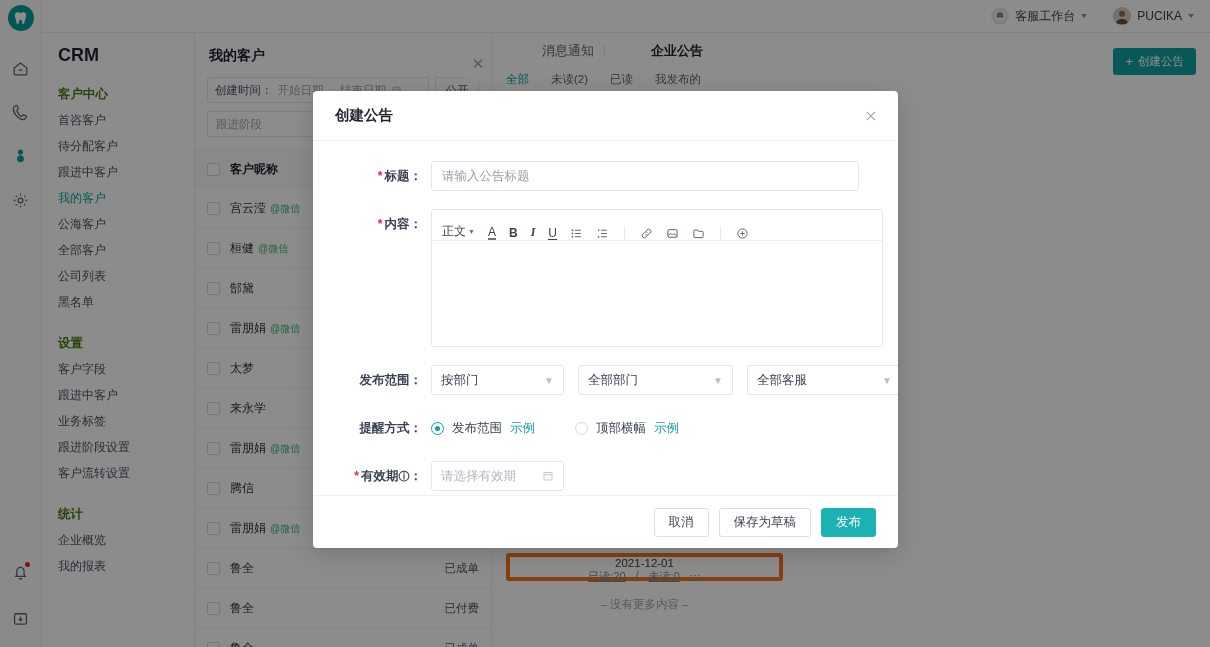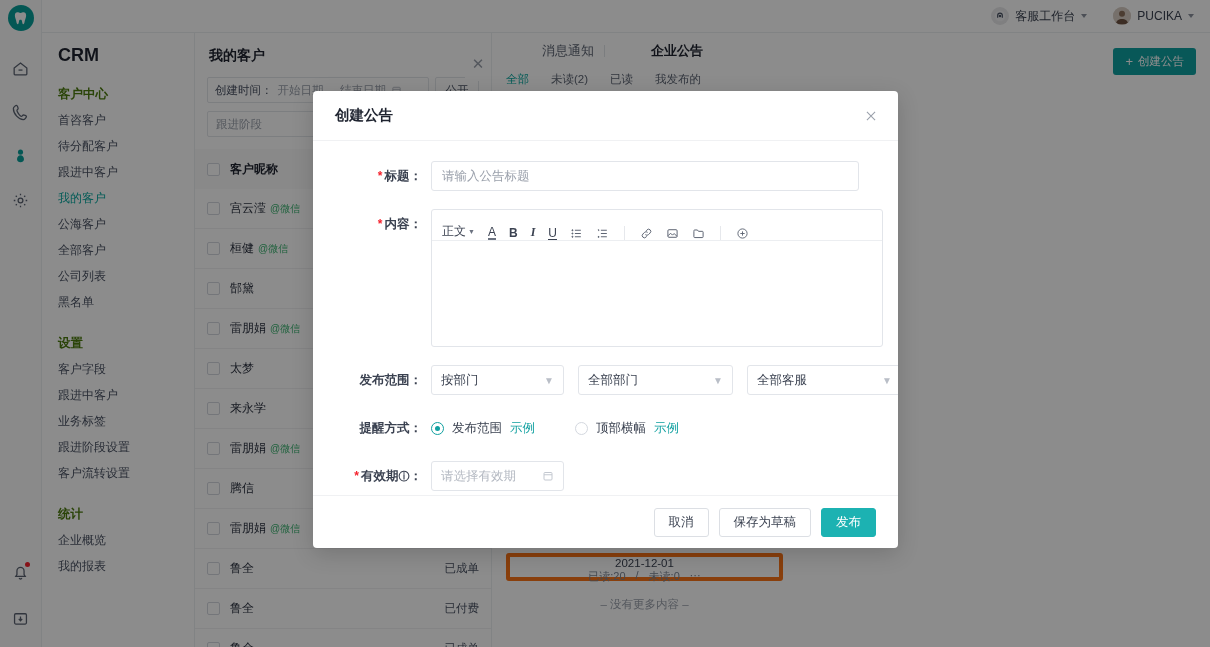--- a/index.html
+++ b/index.html
@@ -110,21 +110,21 @@
   }
   .ann-list-col {
     position: absolute; left: 14px; top: 105px; width: 277px; bottom: 0;
   }
   .ann-card {
     border: 4px solid #f97316; border-radius: 3px; height: 28px;
     display: flex; align-items: center; justify-content: space-between;
     padding: 0 10px; font-size: 11.5px; color: #3b4251;
     position: absolute; top: 448px; left: 0; right: 0; flex-direction: column;
   }
-  .ann-card-meta { color: #7c8492; font-size: 11px; display: flex; gap: 10px; align-items: flex-start; }
+  .ann-card-meta { color: #7c8492; font-size: 11px; display: flex; gap: 10px; align-items: flex-start; text-decoration: underline; }
   .ann-nomore {
     position: absolute; top: 492px; left: 0; right: 0; text-align: center;
     font-size: 11.5px; color: #9aa0ab;
   }
 
   
   .topbar {
     position: absolute; left: 42px; top: 0; right: 0; height: 33px;
     background: #ffffff; border-bottom: 1px solid #eceef1;
     display: flex; align-items: center; justify-content: flex-end; padding-right: 16px; gap: 26px;

